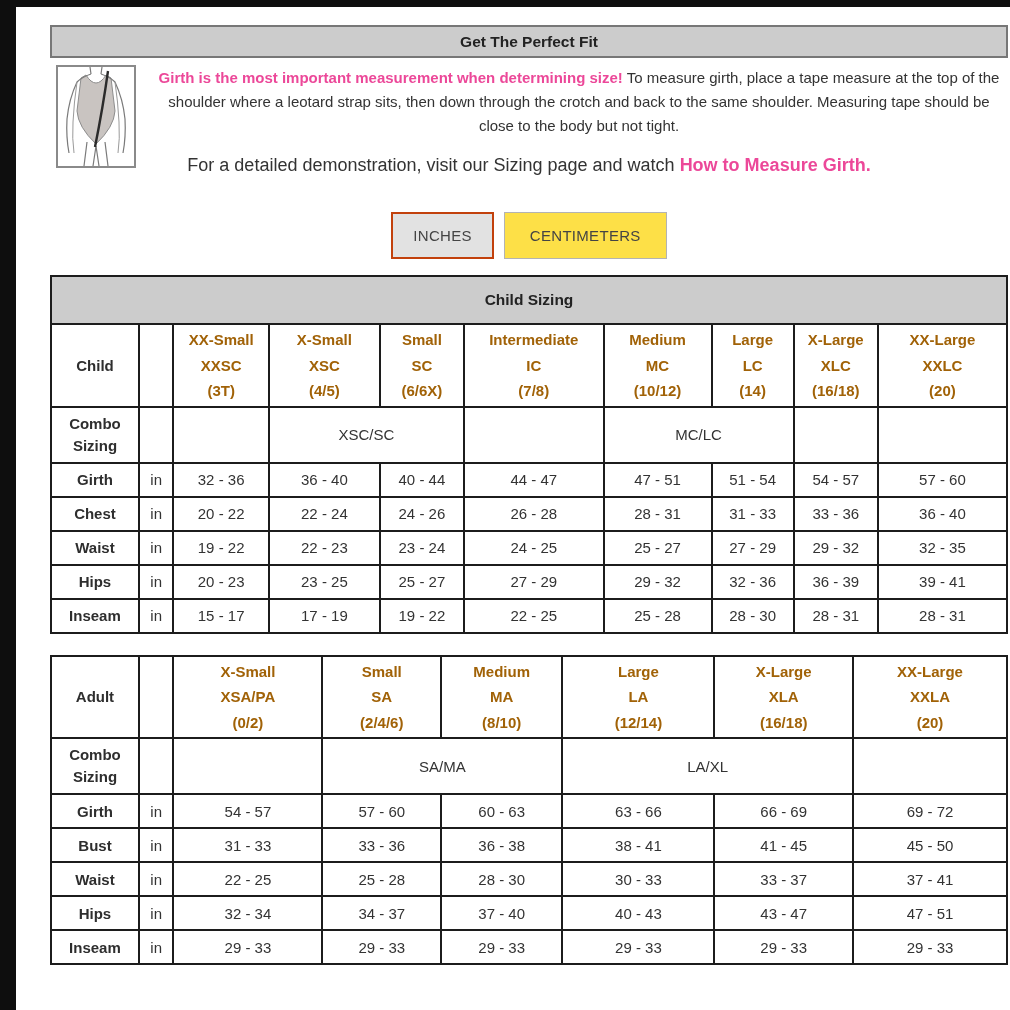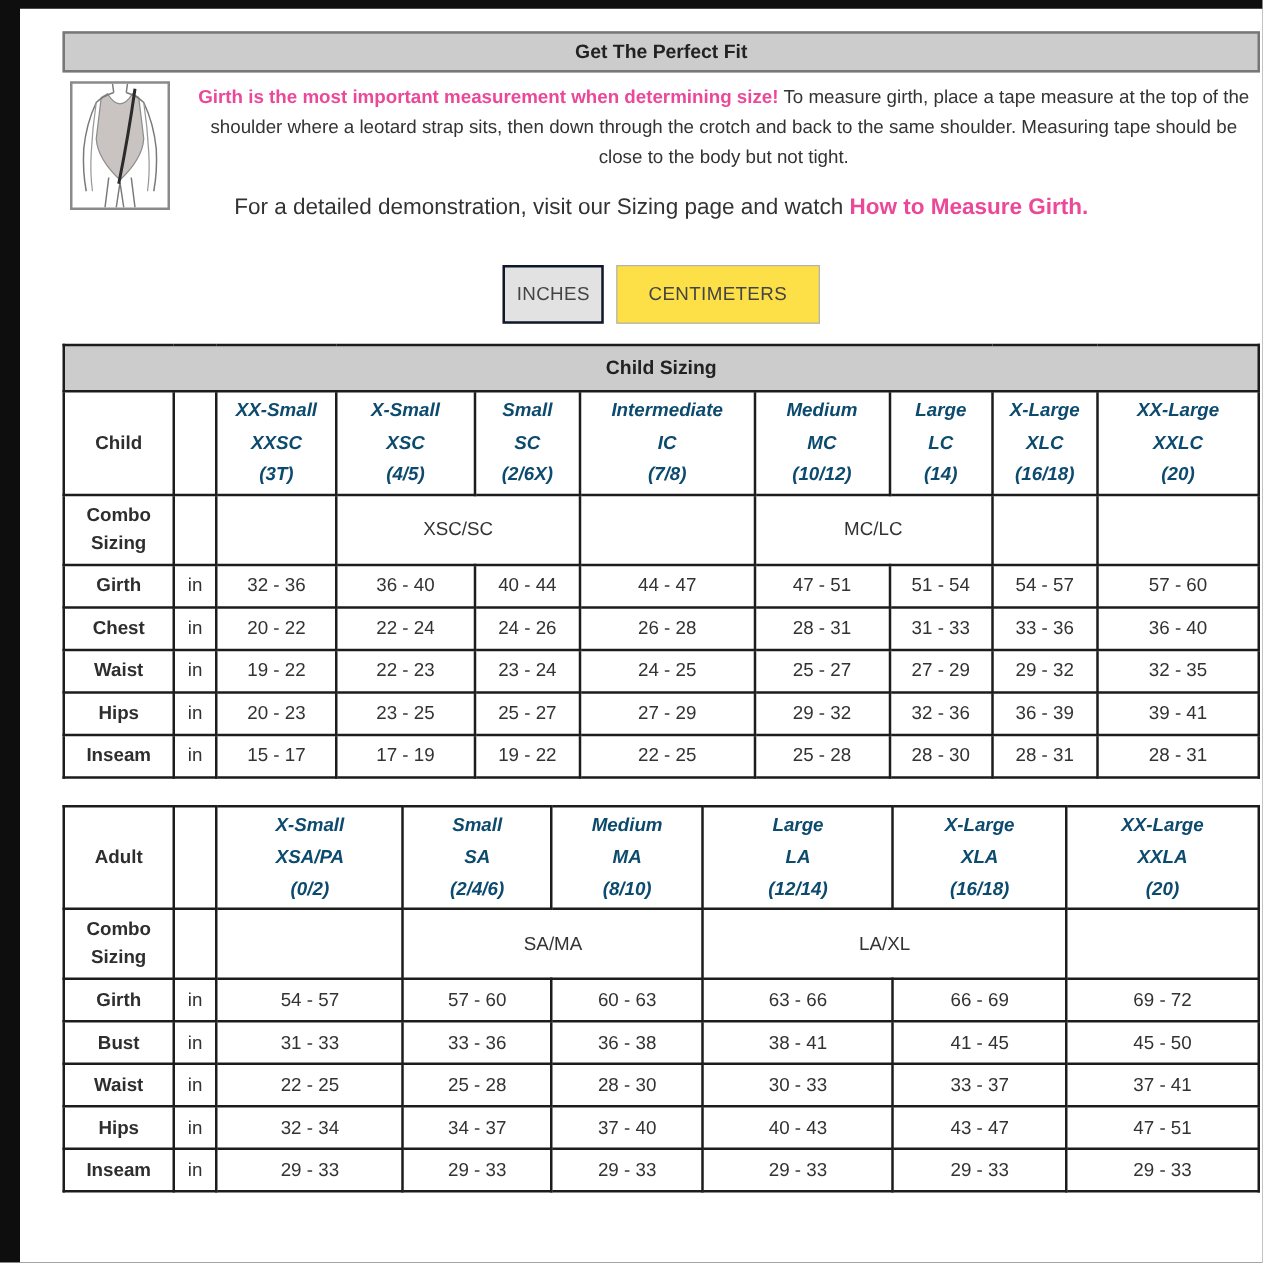--- a/index.html
+++ b/index.html
@@ -50,22 +50,22 @@
   .toggle-row { text-align: center; margin-top: 36px; }
   .btn {
     display: inline-block;
     font-size: 15px; color: #444;
     letter-spacing: 0.3px;
     cursor: pointer;
     vertical-align: middle;
   }
   .btn-inches {
     background: #e2e2e2;
-    border: 2px solid #0f172a;
-    padding: 13px 9px;
+    border: 2px solid #c2410c;
+    padding: 13px 20px;
     margin-right: 10px;
   }
   .btn-cm {
     background: #fde047;
     border: 1px solid #b3b3b3;
     padding: 14px 25px;
   }
 
   .guide-note { text-align: center; font-size: 13.5px; margin-top: 23px; color: #3a3a3a; }
 
@@ -81,25 +81,25 @@
     text-align: center;
     vertical-align: middle;
     font-size: 15px;
     padding: 2px;
     overflow: hidden;
   }
   tr.tbl-title td {
     background: #cccccc;
     font-weight: bold;
     font-size: 15.5px;
-    height: 37px;
+    height: 48px;
     color: #222;
   }
   tr.hdr-row td { height: 80px; }
-  td.hdr-cell { font-weight: bold; line-height: 1.7; color: #0c4a6e; font-style: italic; }
+  td.hdr-cell { font-weight: bold; line-height: 1.7; color: #a16207; }
   td.row-label { font-weight: bold; color: #2e2e2e; }
   tr.combo-row td { height: 56px; }
   td.combo-label { line-height: 1.45; }
   tr.data-row td { height: 34px; }
   td.unit-cell { font-size: 14px; }
   table.adult { margin-top: 21px; }
 </style>
 </head>
 <body>
 
@@ -159,21 +159,21 @@
               <div>(3T)</div>
             </td>
             <td class="hdr-cell">
               <div>X-Small</div>
               <div>XSC</div>
               <div>(4/5)</div>
             </td>
             <td class="hdr-cell">
               <div>Small</div>
               <div>SC</div>
-              <div>(2/6X)</div>
+              <div>(6/6X)</div>
             </td>
             <td class="hdr-cell">
               <div>Intermediate</div>
               <div>IC</div>
               <div>(7/8)</div>
             </td>
             <td class="hdr-cell">
               <div>Medium</div>
               <div>MC</div>
               <div>(10/12)</div>

